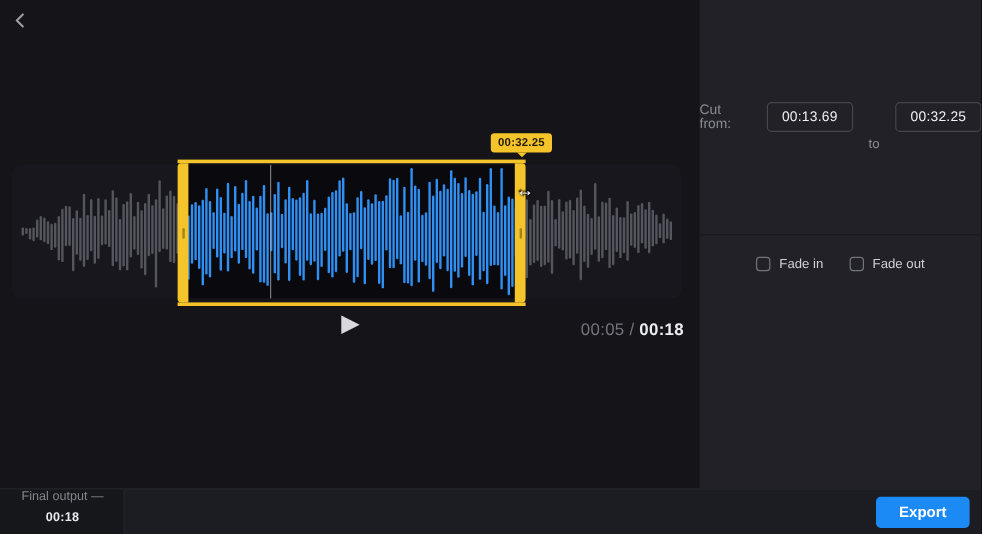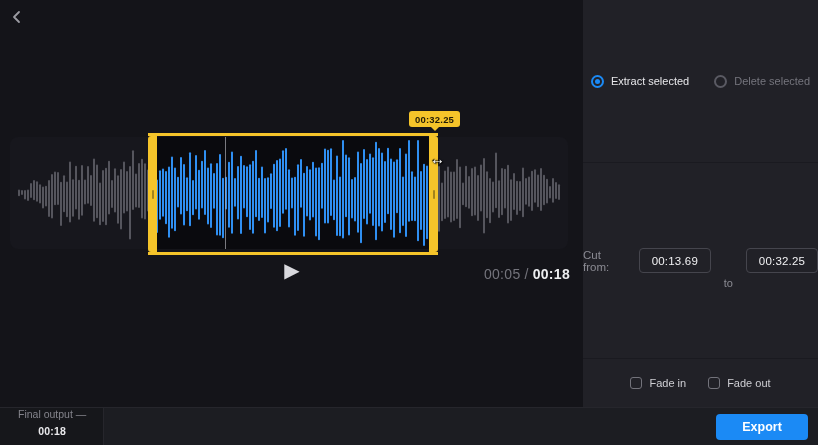--- a/index.html
+++ b/index.html
@@ -130,21 +130,21 @@
   .final-output { left: 18px; }
   .format-sel { left: 122px; gap: 7px; cursor: pointer; }
   .f-dim { color: #84848c; }
   .f-val { color: #e9e9ec; font-weight: bold; letter-spacing: .2px; }
   .stepper { display: flex; flex-direction: column; gap: 3px; padding-left: 2px; cursor: pointer; }
   .stepper i { display: block; width: 0; height: 0; border-left: 4px solid transparent; border-right: 4px solid transparent; }
   .stepper .up   { border-bottom: 4px solid #9a9aa2; }
   .stepper .down { border-top: 4px solid #9a9aa2; }
 
   .export-btn {
-    position: absolute; right: 10px; top: 6px; width: 92px; height: 26px;
+    position: absolute; right: 10px; top: 6px; width: 78px; height: 26px;
     background: var(--blue); border: none; border-radius: 4px;
     color: #ffffff; font-size: 12.5px; font-weight: bold; cursor: pointer;
     font-family: "Liberation Sans", sans-serif;
   }
 </style>
 </head>
 <body>
 
 <div class="app" style="--yellow:#f5c42a; --blue:#1b8af5;">
 
@@ -366,30 +366,20 @@
     <div class="time-display">
       <span class="time-dim">00:05</span>
       <span class="time-dim">/</span>
       <span class="time-total">00:18</span>
     </div>
 
   </div>
 
   <aside class="panel">
 
-    <section class="sec sec1">
-      <label class="radio-group">
-        <span class="radio checked"></span>
-        <span class="radio-label lbl-light">Extract selected</span>
-      </label>
-      <label class="radio-group">
-        <span class="radio"></span>
-        <span class="radio-label lbl-dim">Delete selected</span>
-      </label>
-    </section>
 
     <section class="sec sec2">
       <div class="cut-label">Cut from:</div>
       <div class="cut-row">
         <input class="time-input" value="00:13.69" style="">
         <span class="to-label">to</span>
         <input class="time-input" value="00:32.25" style="">
       </div>
     </section>
 

